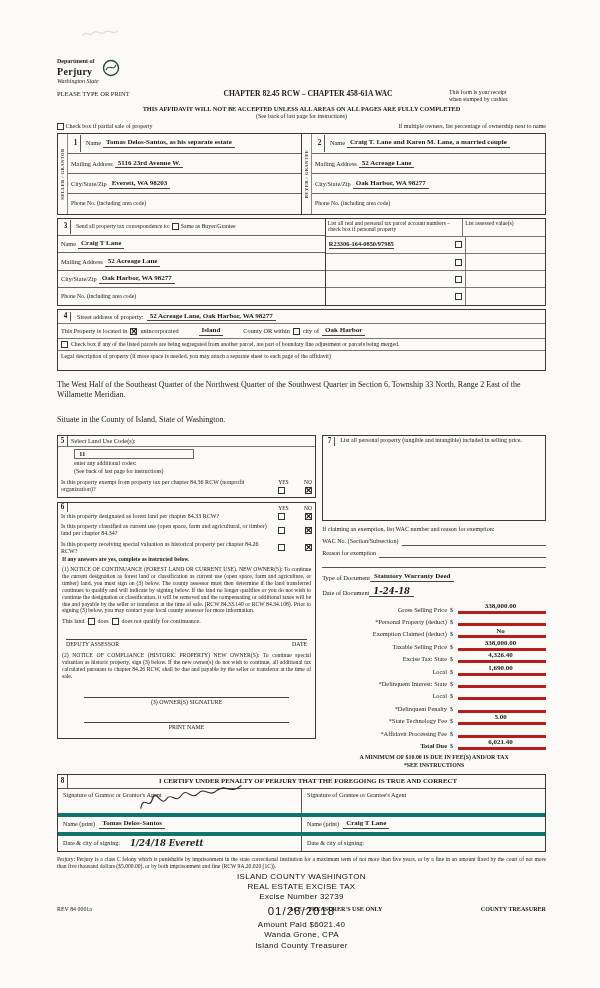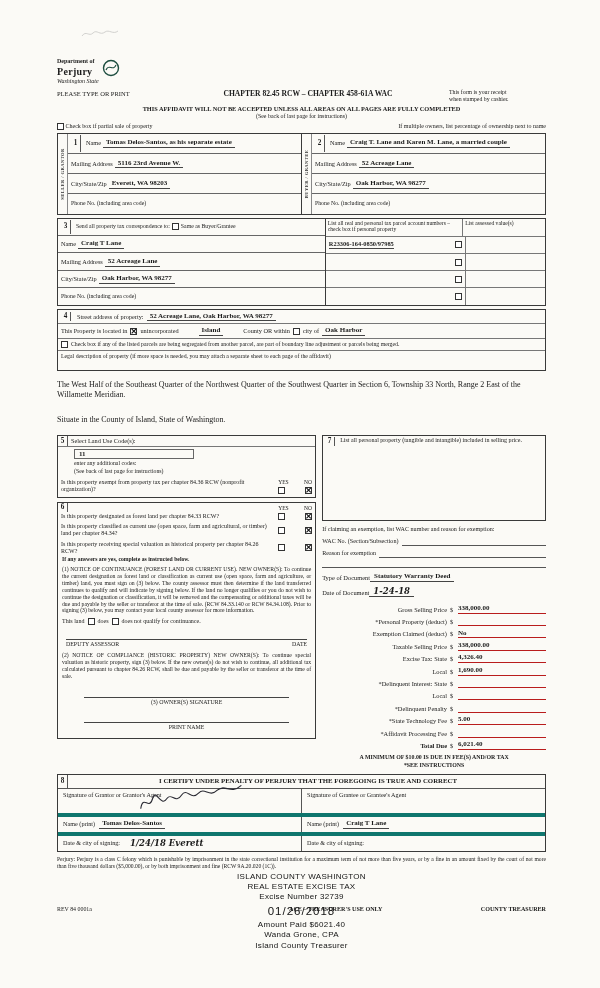--- a/index.html
+++ b/index.html
@@ -102,21 +102,21 @@
   .uline{border-bottom:1px solid #555;height:10px}
   .wacrow{display:flex;align-items:flex-end;gap:3px;margin-top:2px;font-size:6.1px}
   .wacrow .uline{flex:1}
   .docrow{display:flex;align-items:flex-end;margin-top:4px;font-size:6.4px}
   .docval{font-weight:bold;border-bottom:1px solid #444;font-size:7px;padding:0 4px;white-space:nowrap}
   .hand{font-style:italic;font-weight:bold;font-size:8.5px;font-family:"DejaVu Serif",serif}
   .money{margin-top:4px}
   .mrow{display:flex;align-items:flex-end;height:12.4px;font-size:6.4px}
   .mlab{flex:1;text-align:right;padding-right:3px;white-space:nowrap}
   .mdol{width:8px}
-  .mval{width:88px;border-bottom:1px solid #b91c1c;text-align:left;font-weight:bold;font-size:7px;padding-right:3px}
+  .mval{width:88px;border-bottom:3px solid #b91c1c;text-align:center;font-weight:bold;font-size:7px;padding-right:3px}
   .minnote{text-align:center;font-weight:bold;font-size:5.9px;margin-top:4px;line-height:1.3}
 
   
   .s8{margin-top:5px}
   .s8head{display:flex;align-items:stretch;border-bottom:1px solid #555}
   .s8head .cert{flex:1;text-align:center;font-weight:bold;font-size:6.8px;padding:2px}
   .s8row{display:flex;border-bottom:4px solid #0f766e}
   .s8row:last-child{border-bottom:none}
   .s8cell{flex:1;padding:2px 5px;position:relative;min-height:15px;display:flex;align-items:center;gap:4px}
   .s8cell+.s8cell{border-left:1px solid #555}

